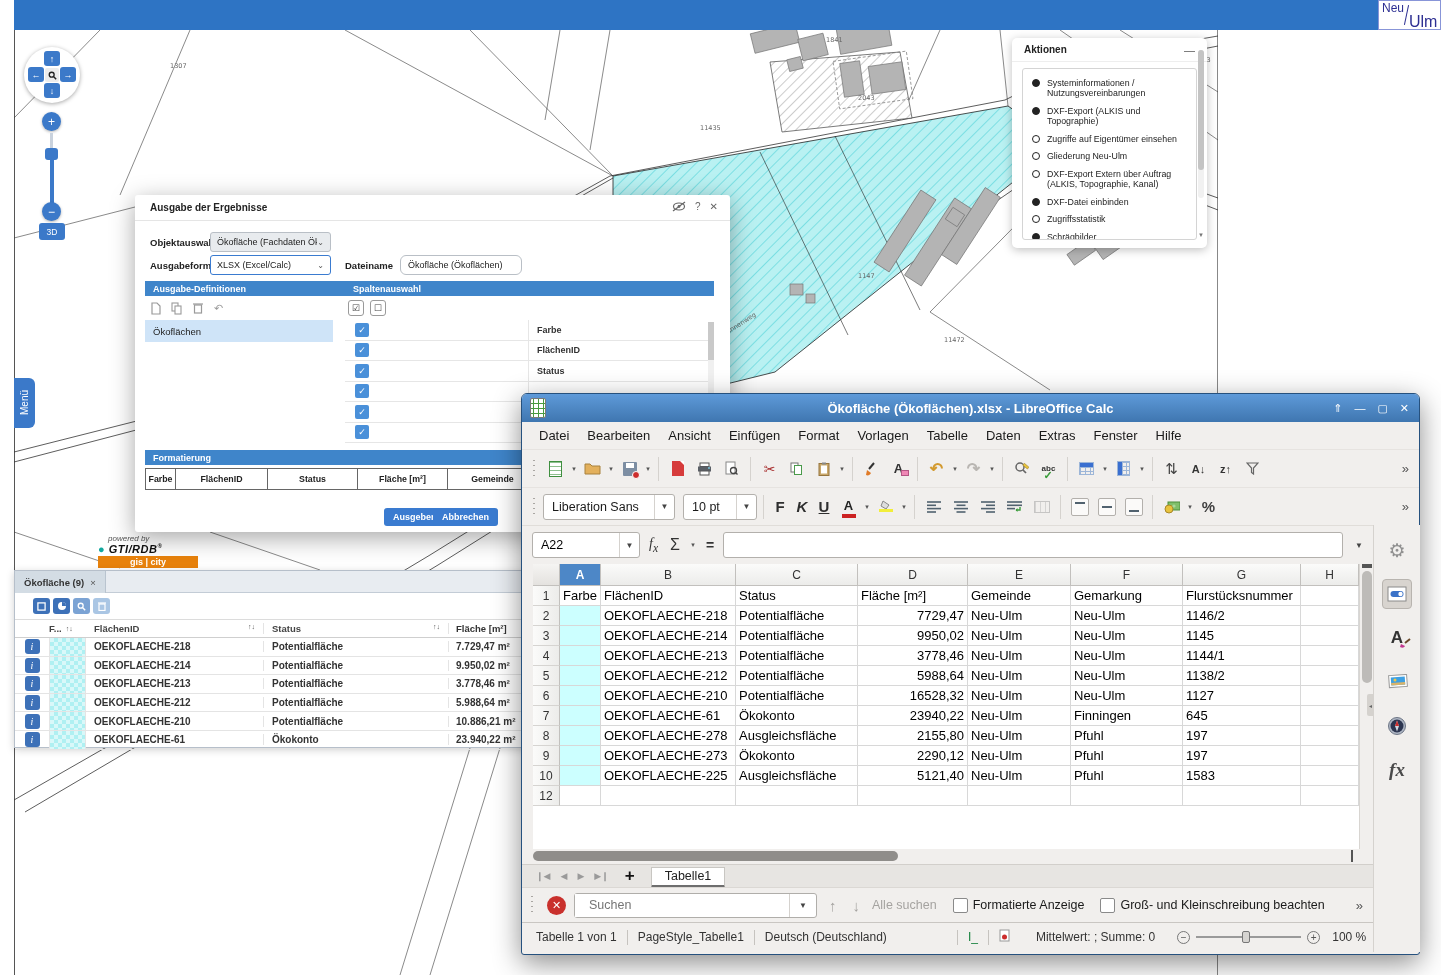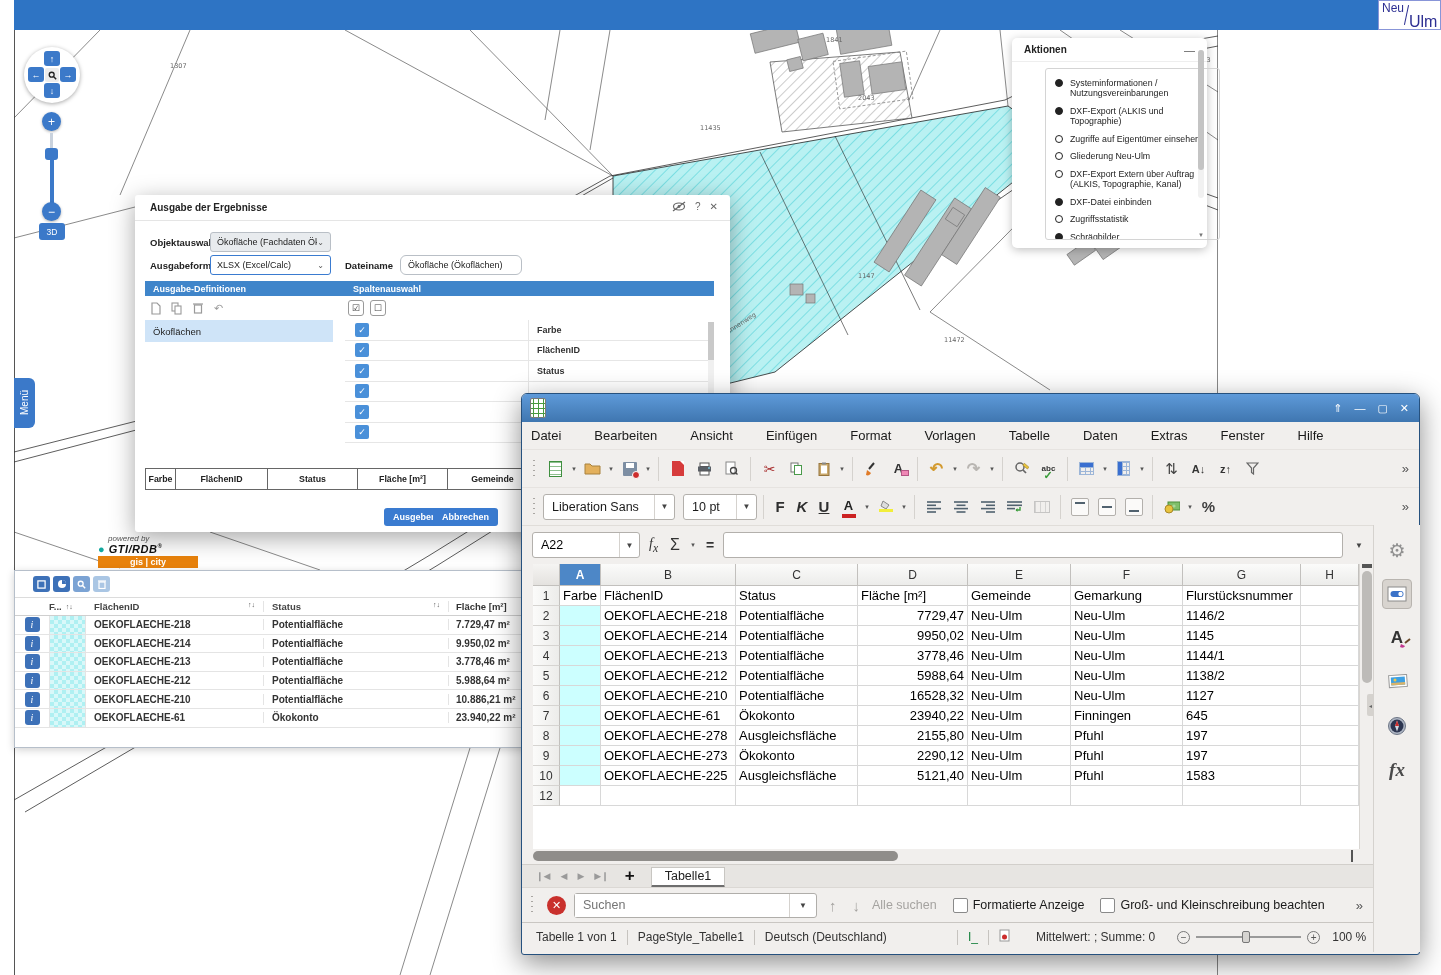--- a/index.html
+++ b/index.html
@@ -76,21 +76,21 @@
   .sortgl { font-size:7px; color:#555; margin-left:4px; }
 
   
   .akt { position:absolute; left:1012px; top:38px; width:195px; height:210px; background:#fff; border-radius:5px;
          box-shadow:0 2px 10px rgba(0,0,0,.25); z-index:3; }
   .akt-head { height:24px; display:flex; align-items:center; justify-content:space-between; padding:0 12px;
               border-bottom:1px solid #eee; }
   .akt-title { font-weight:bold; font-size:10px; color:#222; }
   .akt-min { color:#555; font-size:11px; }
   .akt-list { position:absolute; left:10px; top:30px; width:175px; height:172px; border:1px solid #d4d4d4; border-radius:3px;
-              overflow:hidden; padding:5px 0 0 0;margin-left:23px; }
+              overflow:hidden; padding:5px 0 0 0; }
   .akt-item { display:flex; gap:7px; padding:3.5px 16px 3.5px 9px; font-size:8.8px; color:#222; line-height:1.2; align-items:flex-start; }
   .dot { flex:0 0 auto; width:8px; height:8px; border:1.4px solid #222; border-radius:50%; margin-top:1px; background:#fff; }
   .dot.filled { background:#222; }
   .akt-scroll { position:absolute; right:3px; top:12px; width:6px; height:148px; background:#f1f1f1; border-radius:3px; }
   .akt-thumb { position:absolute; left:0; top:0; width:6px; height:120px; background:#c4c4c4; border-radius:3px; }
   .akt-arr { position:absolute; right:3px; font-size:6px; color:#777; }
 
   
   .dlg { position:absolute; left:135px; top:195px; width:595px; height:337px; background:#fff; border-radius:3px;
          box-shadow:0 6px 24px rgba(0,0,0,.35); z-index:4; font-size:10px; color:#222; }
@@ -133,21 +133,21 @@
   .calc { position:absolute; left:521px; top:393px; width:899px; height:562px; background:#f1efed;
           border:1px solid #26517e; border-radius:6px 6px 3px 3px; box-shadow:0 8px 28px rgba(0,0,0,.45); z-index:5; }
   .c-title { position:absolute; left:0; top:0; width:100%; height:28px; border-radius:5px 5px 0 0;
              background:linear-gradient(#5e9ad9,#3f76b0); display:flex; align-items:center; }
   .c-title .txt { position:absolute; left:0; right:0; text-align:center; color:#fff; font-weight:bold; font-size:13px; }
   .c-appicon { position:absolute; left:8px; top:4px; width:16px; height:20px; background:#fff; border:1px solid #7a7a7a;
                border-radius:2px; background-image:linear-gradient(#4a9a3f 1.5px,transparent 1.5px),linear-gradient(90deg,#4a9a3f 1.5px,transparent 1.5px);
                background-size:5px 5px; background-position:2px 4px; }
   .c-winctl { position:absolute; right:10px; top:0; height:28px; display:flex; align-items:center; gap:12px; color:#fff; font-size:11px; }
   .c-menubar { position:absolute; left:0; top:28px; width:100%; height:27px; background:#f1efed; display:flex;
-               align-items:center; padding-left:0;gap:15px; }
+               align-items:center; padding-left:8px; }
   .cmenu { font-size:13px; color:#1a1a1a; padding:0 9px; line-height:27px; }
   .c-tb { position:absolute; left:0; width:100%; height:38px; background:#f1efed; border-top:1px solid #e6e3e0;
           display:flex; align-items:center; gap:2px; padding-left:10px; }
   .grip { width:5px; height:22px; margin-right:4px;
           background-image:radial-gradient(circle,#a9a6a2 1px,transparent 1.1px); background-size:4px 5px; }
   .ti { width:25px; height:26px; display:flex; align-items:center; justify-content:center; position:relative; }
   .caret { font-size:7px; color:#555; width:8px; text-align:center; }
   .tsep { width:1px; height:24px; background:#d5d2ce; margin:0 4px; }
   .ovf { margin-left:auto; margin-right:10px; font-size:13px; color:#555; }
   .combo { height:26px; background:#fff; border:1px solid #b3b0ac; border-radius:3px; display:flex; align-items:center; }
@@ -195,21 +195,21 @@
   .addsheet { font-size:17px; font-weight:bold; color:#111; margin:0 6px; }
   .sheettab { height:21px; background:#fff; border:1px solid #c8c6c2; border-bottom:3px solid #6e6e6e;
               display:flex; align-items:center; padding:0 13px; font-size:12.5px; color:#222; margin-top:2px; }
 
   
   .c-find { position:absolute; left:0; top:493px; width:851px; height:35px; background:#f1efed; border-top:1px solid #dbd8d4;
             display:flex; align-items:center; gap:8px; padding-left:8px; }
   .find-close { width:19px; height:19px; background:#c9302c; border-radius:50%; color:#fff; font-size:11px;
                 display:flex; align-items:center; justify-content:center; }
   .find-input-wrap { width:243px; height:25px; background:#fff; border:1px solid #b0aeaa; border-radius:3px; display:flex; }
-  .find-input { flex:1; border:none; outline:none; font-size:12.5px; padding-left:8px; font-family:"Liberation Sans",sans-serif; color:#0f766e; }
+  .find-input { flex:1; border:none; outline:none; font-size:12.5px; padding-left:14px; font-family:"Liberation Sans",sans-serif; color:#0f766e; }
   .find-dd { width:27px; border-left:1px solid #d5d2ce; display:flex; align-items:center; justify-content:center; font-size:8px; color:#444; }
   .find-arr { font-size:15px; color:#a5a3a0; font-weight:bold; padding:0 4px; }
   .find-dis { font-size:12.5px; color:#a5a3a0; }
   .fchk { width:15px; height:15px; background:#fff; border:1px solid #8a8a8a; border-radius:2px; }
   .flab { font-size:12.5px; color:#1a1a1a; margin-left:-3px; }
 
   
   .c-status { position:absolute; left:0; top:528px; width:851px; height:29px; background:#f1efed; border-top:1px solid #c9c6c2;
               display:flex; align-items:center; font-size:12px; color:#333; }
   .ssep { width:1px; height:15px; background:#c6c3bf; margin:0 10px; }
@@ -421,20 +421,26 @@
       <span>Menü</span>
     </div>
 
   <div class="poweredby">
     <div class="p1">powered by</div>
     <div class="p2"><i>●</i> <span>GTI/RDB</span><sup style="font-size:6px">®</sup></div>
     <div class="p3">gis | city</div>
   </div>
 
   <div class="res-panel">
+    <div class="res-tabs">
+      <span class="res-tab">
+        <span>Ökofläche (9)</span>
+        <span class="x">×</span>
+      </span>
+    </div>
     <div class="res-toolbar">
       <span class="res-tbtn" style="background:#3d71b8">
         <svg width="9" height="9" viewBox="0 0 10 10">
             <rect x="1" y="1" width="8" height="8" fill="none" stroke="#fff" stroke-width="1.4"></rect>
           </svg>
         </span>
       <span class="res-tbtn" style="background:#3d71b8">
         <svg width="10" height="10" viewBox="0 0 10 10">
             <circle cx="5" cy="5" r="4" fill="#fff"></circle>
             <path d="M5 5 L9 5 A4 4 0 0 0 5 1 Z" fill="#3d71b8"></path>
@@ -665,34 +671,36 @@
           <span class="dchk-lab"></span>
         </div>
         <div class="dchk-row">
           <span class="dchk-box">✓</span>
           <span class="dchk-lab"></span>
         </div>
       </div>
     <div class="dlist-scroll">
         <div class="dlist-thumb"></div>
       </div>
+    <div class="dsec" style="left:10px;top:255px;width:569px">Formatierung</div>
     <div class="dprev" id="dlg-preview">
         <div class="dprev-cell" style="width: 31px;">Farbe</div>
         <div class="dprev-cell" style="width: 92px;">FlächenID</div>
         <div class="dprev-cell" style="width: 90px;">Status</div>
         <div class="dprev-cell" style="width: 90px;">Fläche [m²]</div>
         <div class="dprev-cell" style="width: 90px;">Gemeinde</div>
       </div>
     <div class="dlg-btn" style="left:249px">Ausgeben</div>
     <div class="dlg-btn" style="left:298px">Abbrechen</div>
   </div>
 
   <div class="calc">
     <div class="c-title">
       <span class="c-appicon"></span>
+      <span class="txt">Ökofläche (Ökoflächen).xlsx - LibreOffice Calc</span>
       <span class="c-winctl">
         <span>⇑</span>
         <span>—</span>
         <span>▢</span>
         <span>✕</span>
       </span>
     </div>
     <div class="c-menubar" id="calc-menubar">
         <span class="cmenu">Datei</span>
         <span class="cmenu">Bearbeiten</span>

